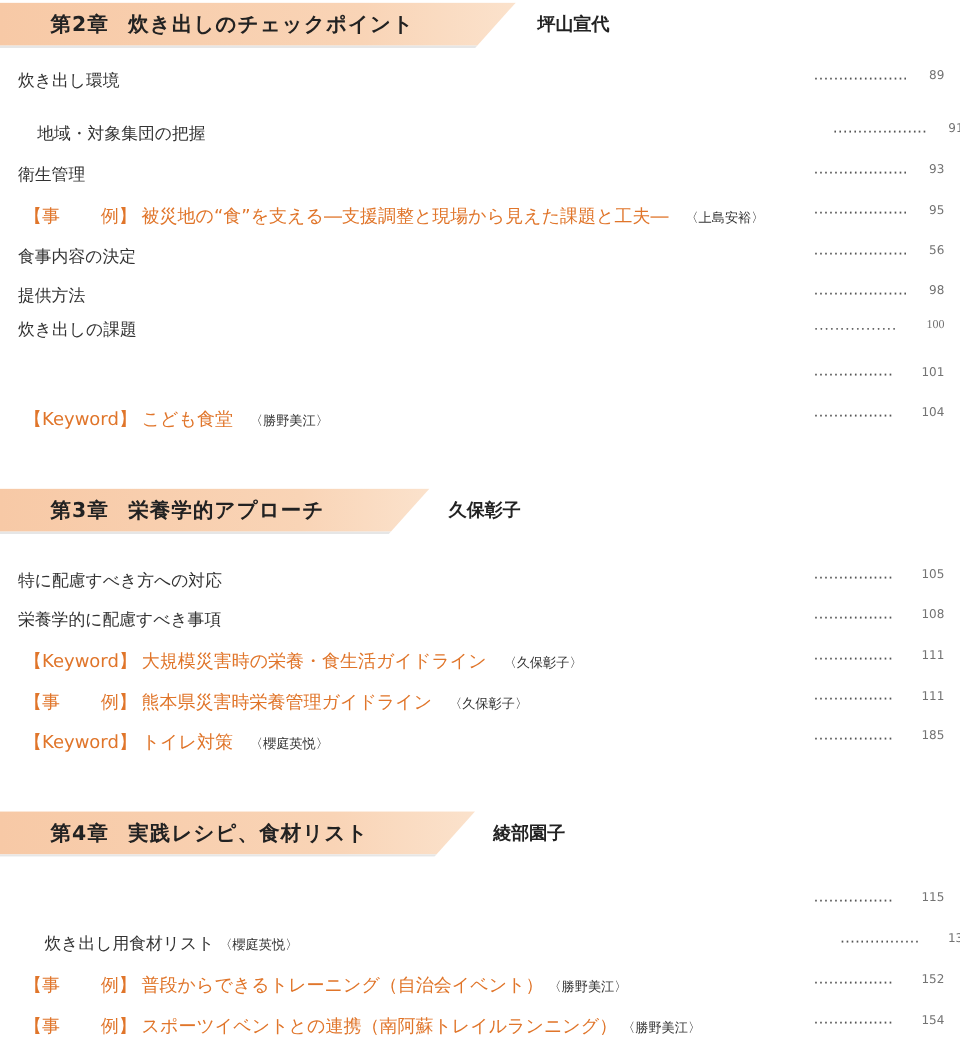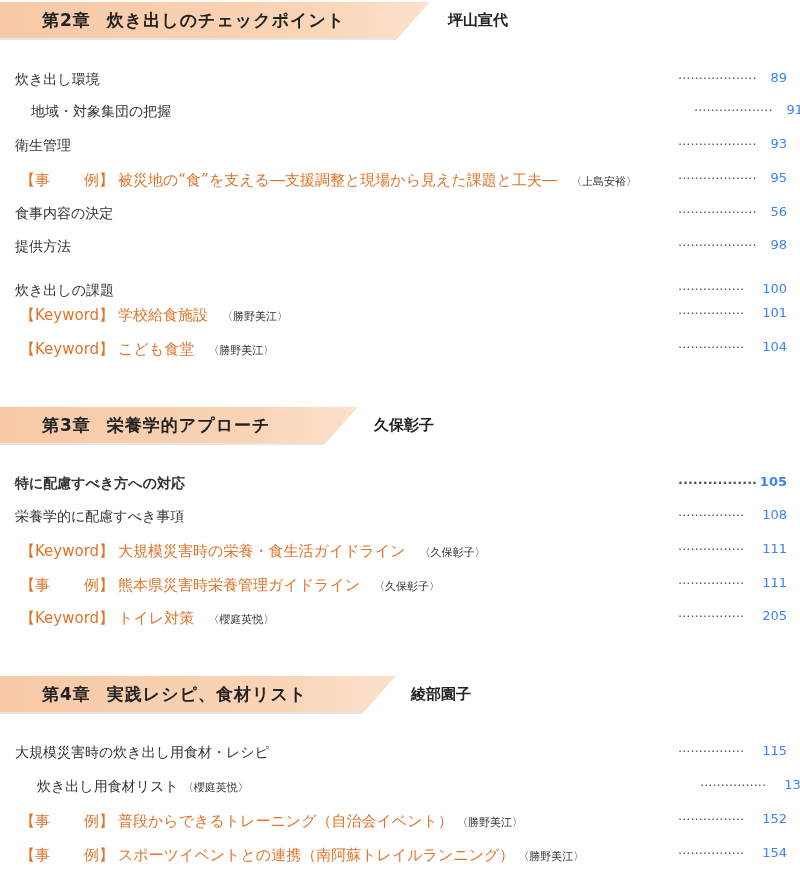--- a/index.html
+++ b/index.html
@@ -40,36 +40,36 @@
     .entry-author {
       font-size: 11px; color: #333333; margin-left: 14px; font-family: Liberation Serif, serif;
     }
     .entry-author.tight { margin-left: 4px; }
     .leader {
       position: absolute; left: 678px; top: 3px;
       font-size: 13px; color: #555555; letter-spacing: 0px; white-space: nowrap;
     }
     .page {
       position: absolute; right: 13px; top: 2px;
-      font-size: 13px; color: #3b82f6; white-space: nowrap;
+      font-size: 10px; color: #737373; white-space: nowrap;
     }
   </style>
 </head>
 <body>
 
 <div class="chapter" style="top:2px;">
   <div class="banner" style="width:430px;">
     <div class="banner-title">
       <span class="num">第2章</span><span>炊き出しのチェックポイント</span>
     </div>
   </div>
   <div class="chapter-author" style="left:448px;">坪山宣代</div>
 </div>
 
-<div class="entry" style="top:68px;">
+<div class="entry" style="top:56px;">
   <span class="entry-title">炊き出し環境</span>
   <span class="leader">···················</span>
   <span class="page">89</span>
 </div>
 <div class="entry" style="top:100px;margin-left:16px;">
   <span class="entry-title">地域・対象集団の把握</span>
   <span class="leader">···················</span>
   <span class="page">91</span>
 </div>
 <div class="entry" style="top:134px;">
@@ -87,50 +87,47 @@
 <div class="entry" style="top:202px;">
   <span class="entry-title">食事内容の決定</span>
   <span class="leader">···················</span>
   <span class="page">56</span>
 </div>
 <div class="entry" style="top:235px;">
   <span class="entry-title">提供方法</span>
   <span class="leader">···················</span>
   <span class="page">98</span>
 </div>
-<div class="entry" style="top:279px;">
+<div class="entry" style="top:263px;font-family:Liberation Serif, serif;">
   <span class="entry-title">炊き出しの課題</span>
   <span class="leader">················</span>
   <span class="page">100</span>
 </div>
 <div class="entry" style="top:303px;">
-  <span class="entry-title orange">
-    <span class="tag">【Keyword】</span><span>学校給食施設</span><span class="entry-author">〈勝野美江〉</span>
-  </span>
   <span class="leader">················</span>
   <span class="page">101</span>
 </div>
 <div class="entry" style="top:337px;">
   <span class="entry-title orange">
     <span class="tag">【Keyword】</span><span>こども食堂</span><span class="entry-author">〈勝野美江〉</span>
   </span>
   <span class="leader">················</span>
   <span class="page">104</span>
 </div>
 
 <div class="chapter" style="top:407px;">
   <div class="banner" style="width:358px;">
     <div class="banner-title">
       <span class="num">第3章</span><span>栄養学的アプローチ</span>
     </div>
   </div>
   <div class="chapter-author" style="left:374px;">久保彰子</div>
 </div>
 
-<div class="entry" style="top:472px;font-weight:bold;">
+<div class="entry" style="top:472px;">
   <span class="entry-title">特に配慮すべき方への対応</span>
   <span class="leader">················</span>
   <span class="page">105</span>
 </div>
 <div class="entry" style="top:505px;">
   <span class="entry-title">栄養学的に配慮すべき事項</span>
   <span class="leader">················</span>
   <span class="page">108</span>
 </div>
 <div class="entry" style="top:539px;">
@@ -145,34 +142,33 @@
     <span class="tag"><span>【事</span><span class="gap"></span><span>例】</span></span><span>熊本県災害時栄養管理ガイドライン</span><span class="entry-author">〈久保彰子〉</span>
   </span>
   <span class="leader">················</span>
   <span class="page">111</span>
 </div>
 <div class="entry" style="top:606px;">
   <span class="entry-title orange">
     <span class="tag">【Keyword】</span><span>トイレ対策</span><span class="entry-author">〈櫻庭英悦〉</span>
   </span>
   <span class="leader">················</span>
-  <span class="page">205</span>
+  <span class="page">185</span>
 </div>
 
 <div class="chapter" style="top:676px;">
   <div class="banner" style="width:396px;">
     <div class="banner-title">
       <span class="num">第4章</span><span>実践レシピ、食材リスト</span>
     </div>
   </div>
   <div class="chapter-author" style="left:411px;">綾部園子</div>
 </div>
 
 <div class="entry" style="top:741px;">
-  <span class="entry-title">大規模災害時の炊き出し用食材・レシピ</span>
   <span class="leader">················</span>
   <span class="page">115</span>
 </div>
 <div class="entry" style="top:775px;margin-left:22px;">
   <span class="entry-title">
     <span>炊き出し用食材リスト</span><span class="entry-author tight">〈櫻庭英悦〉</span>
   </span>
   <span class="leader">················</span>
   <span class="page">137</span>
 </div>

